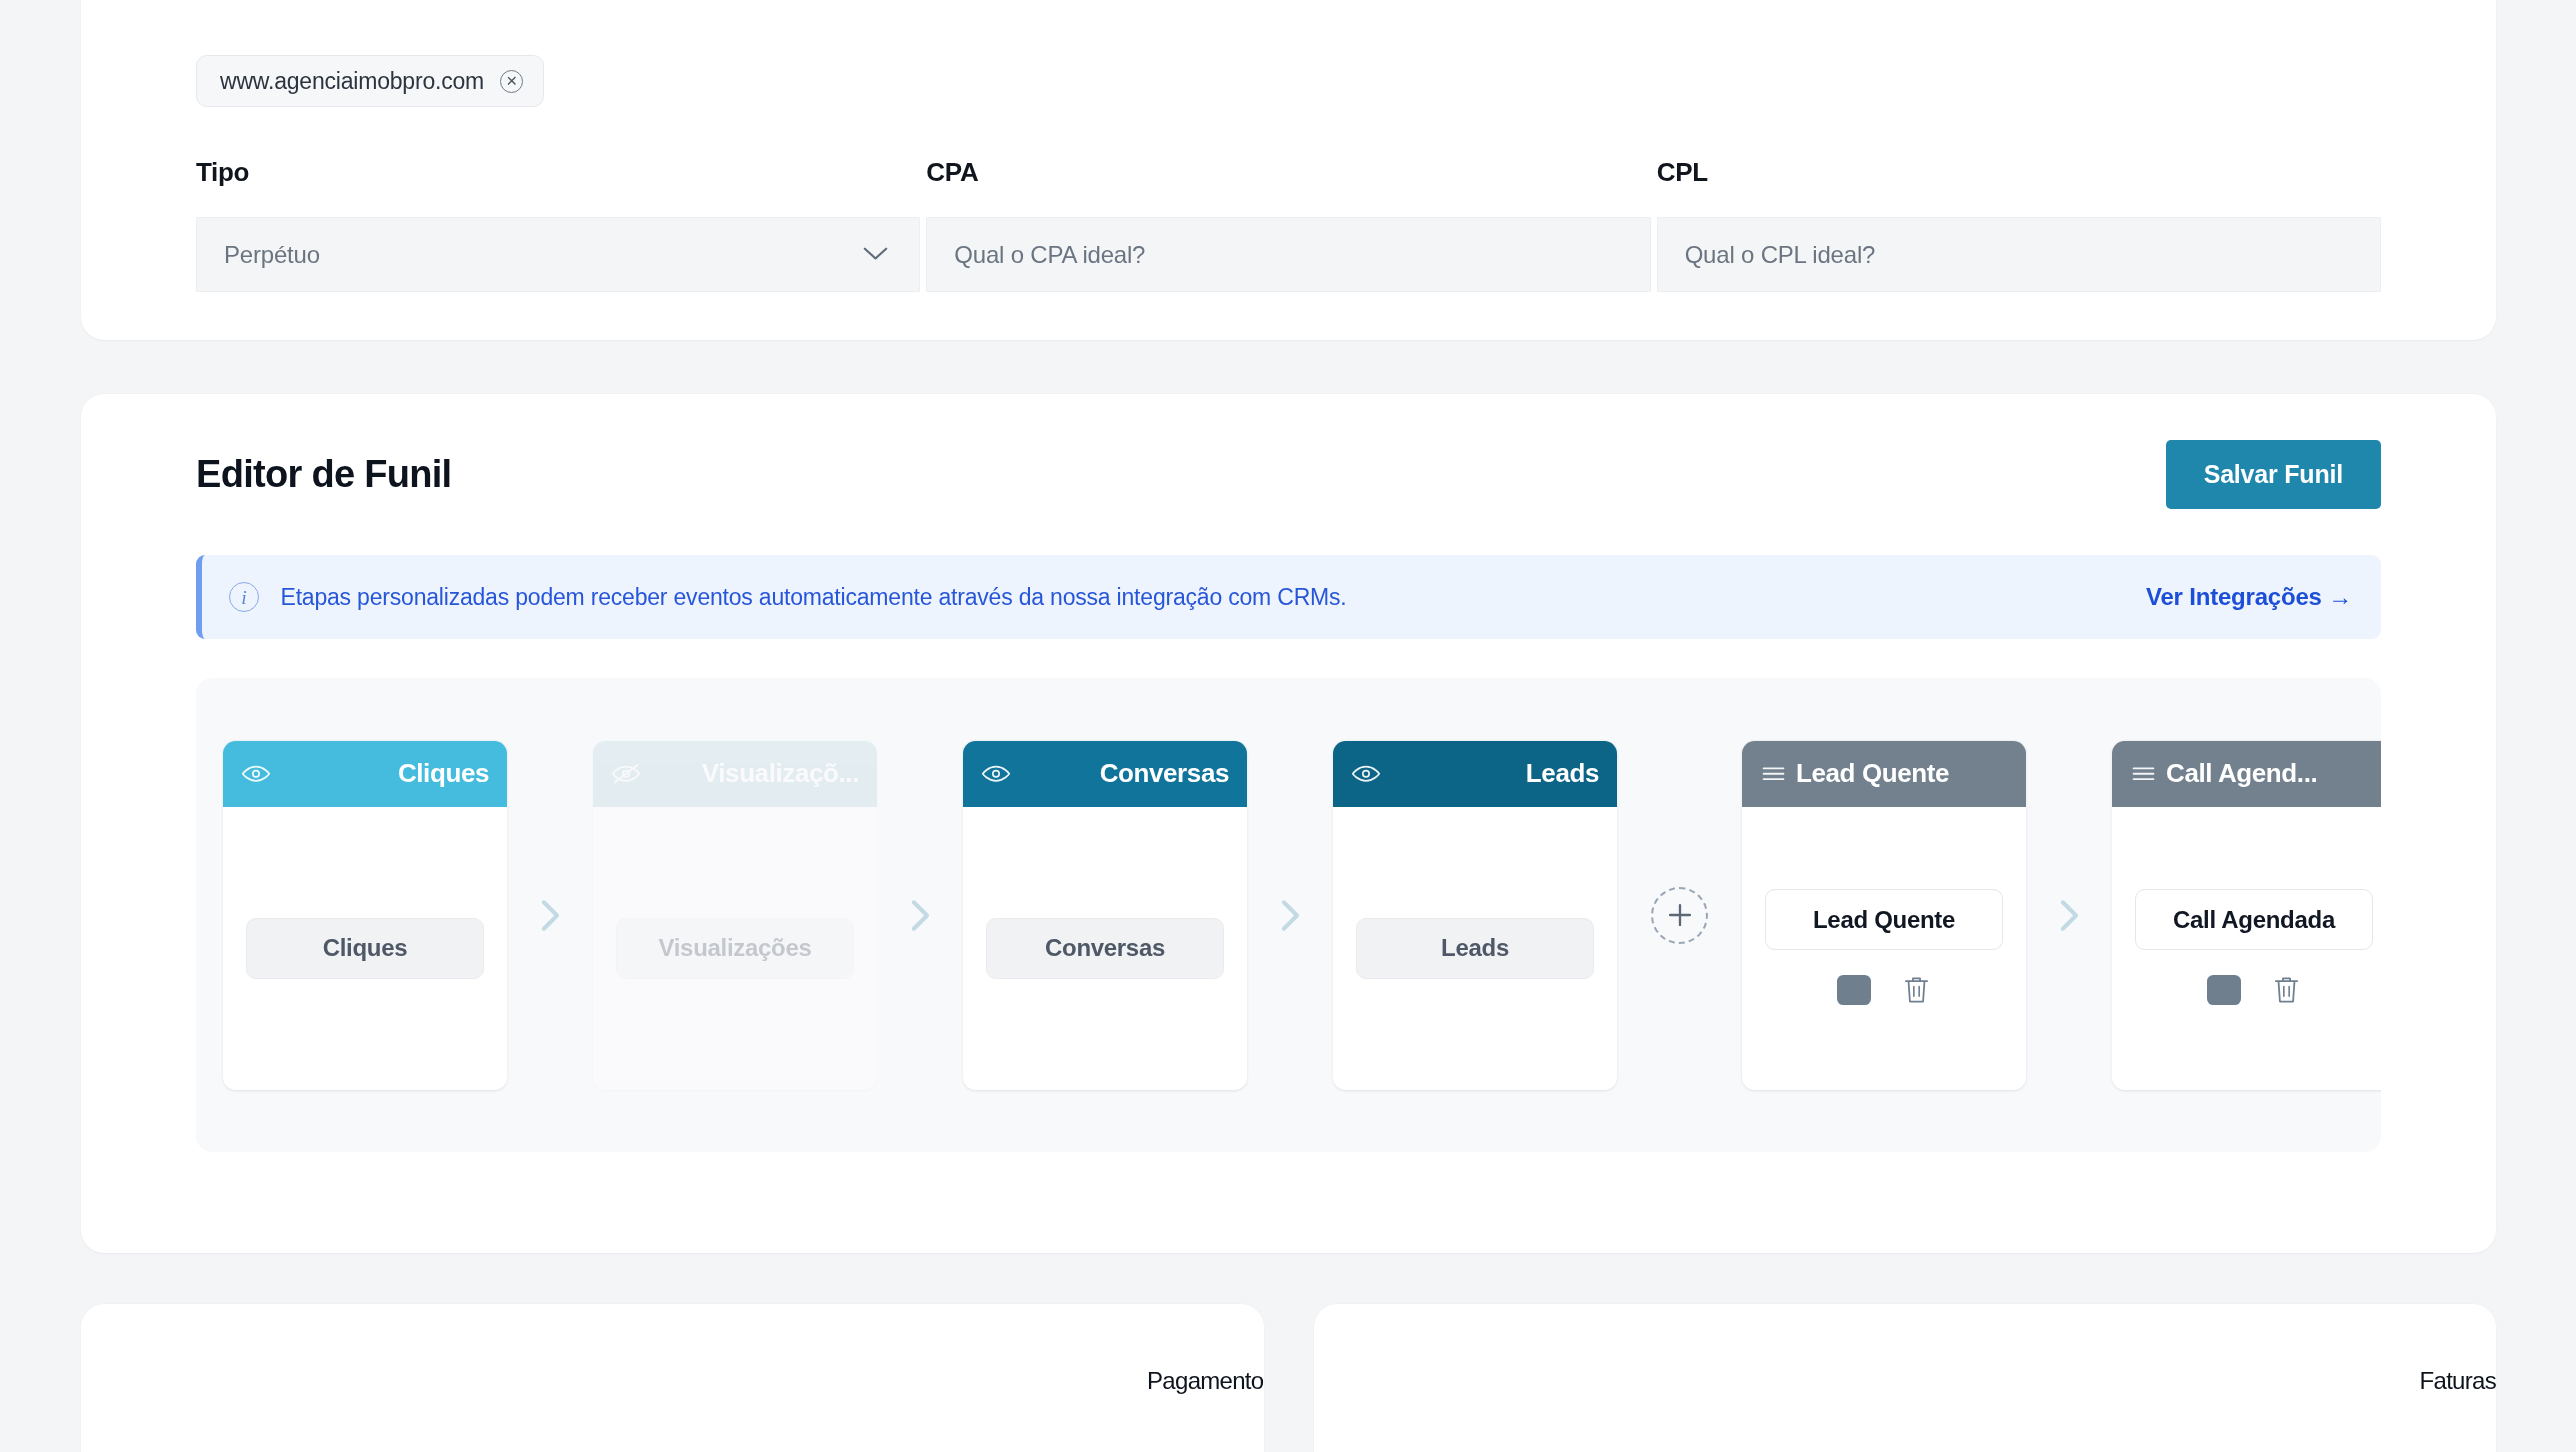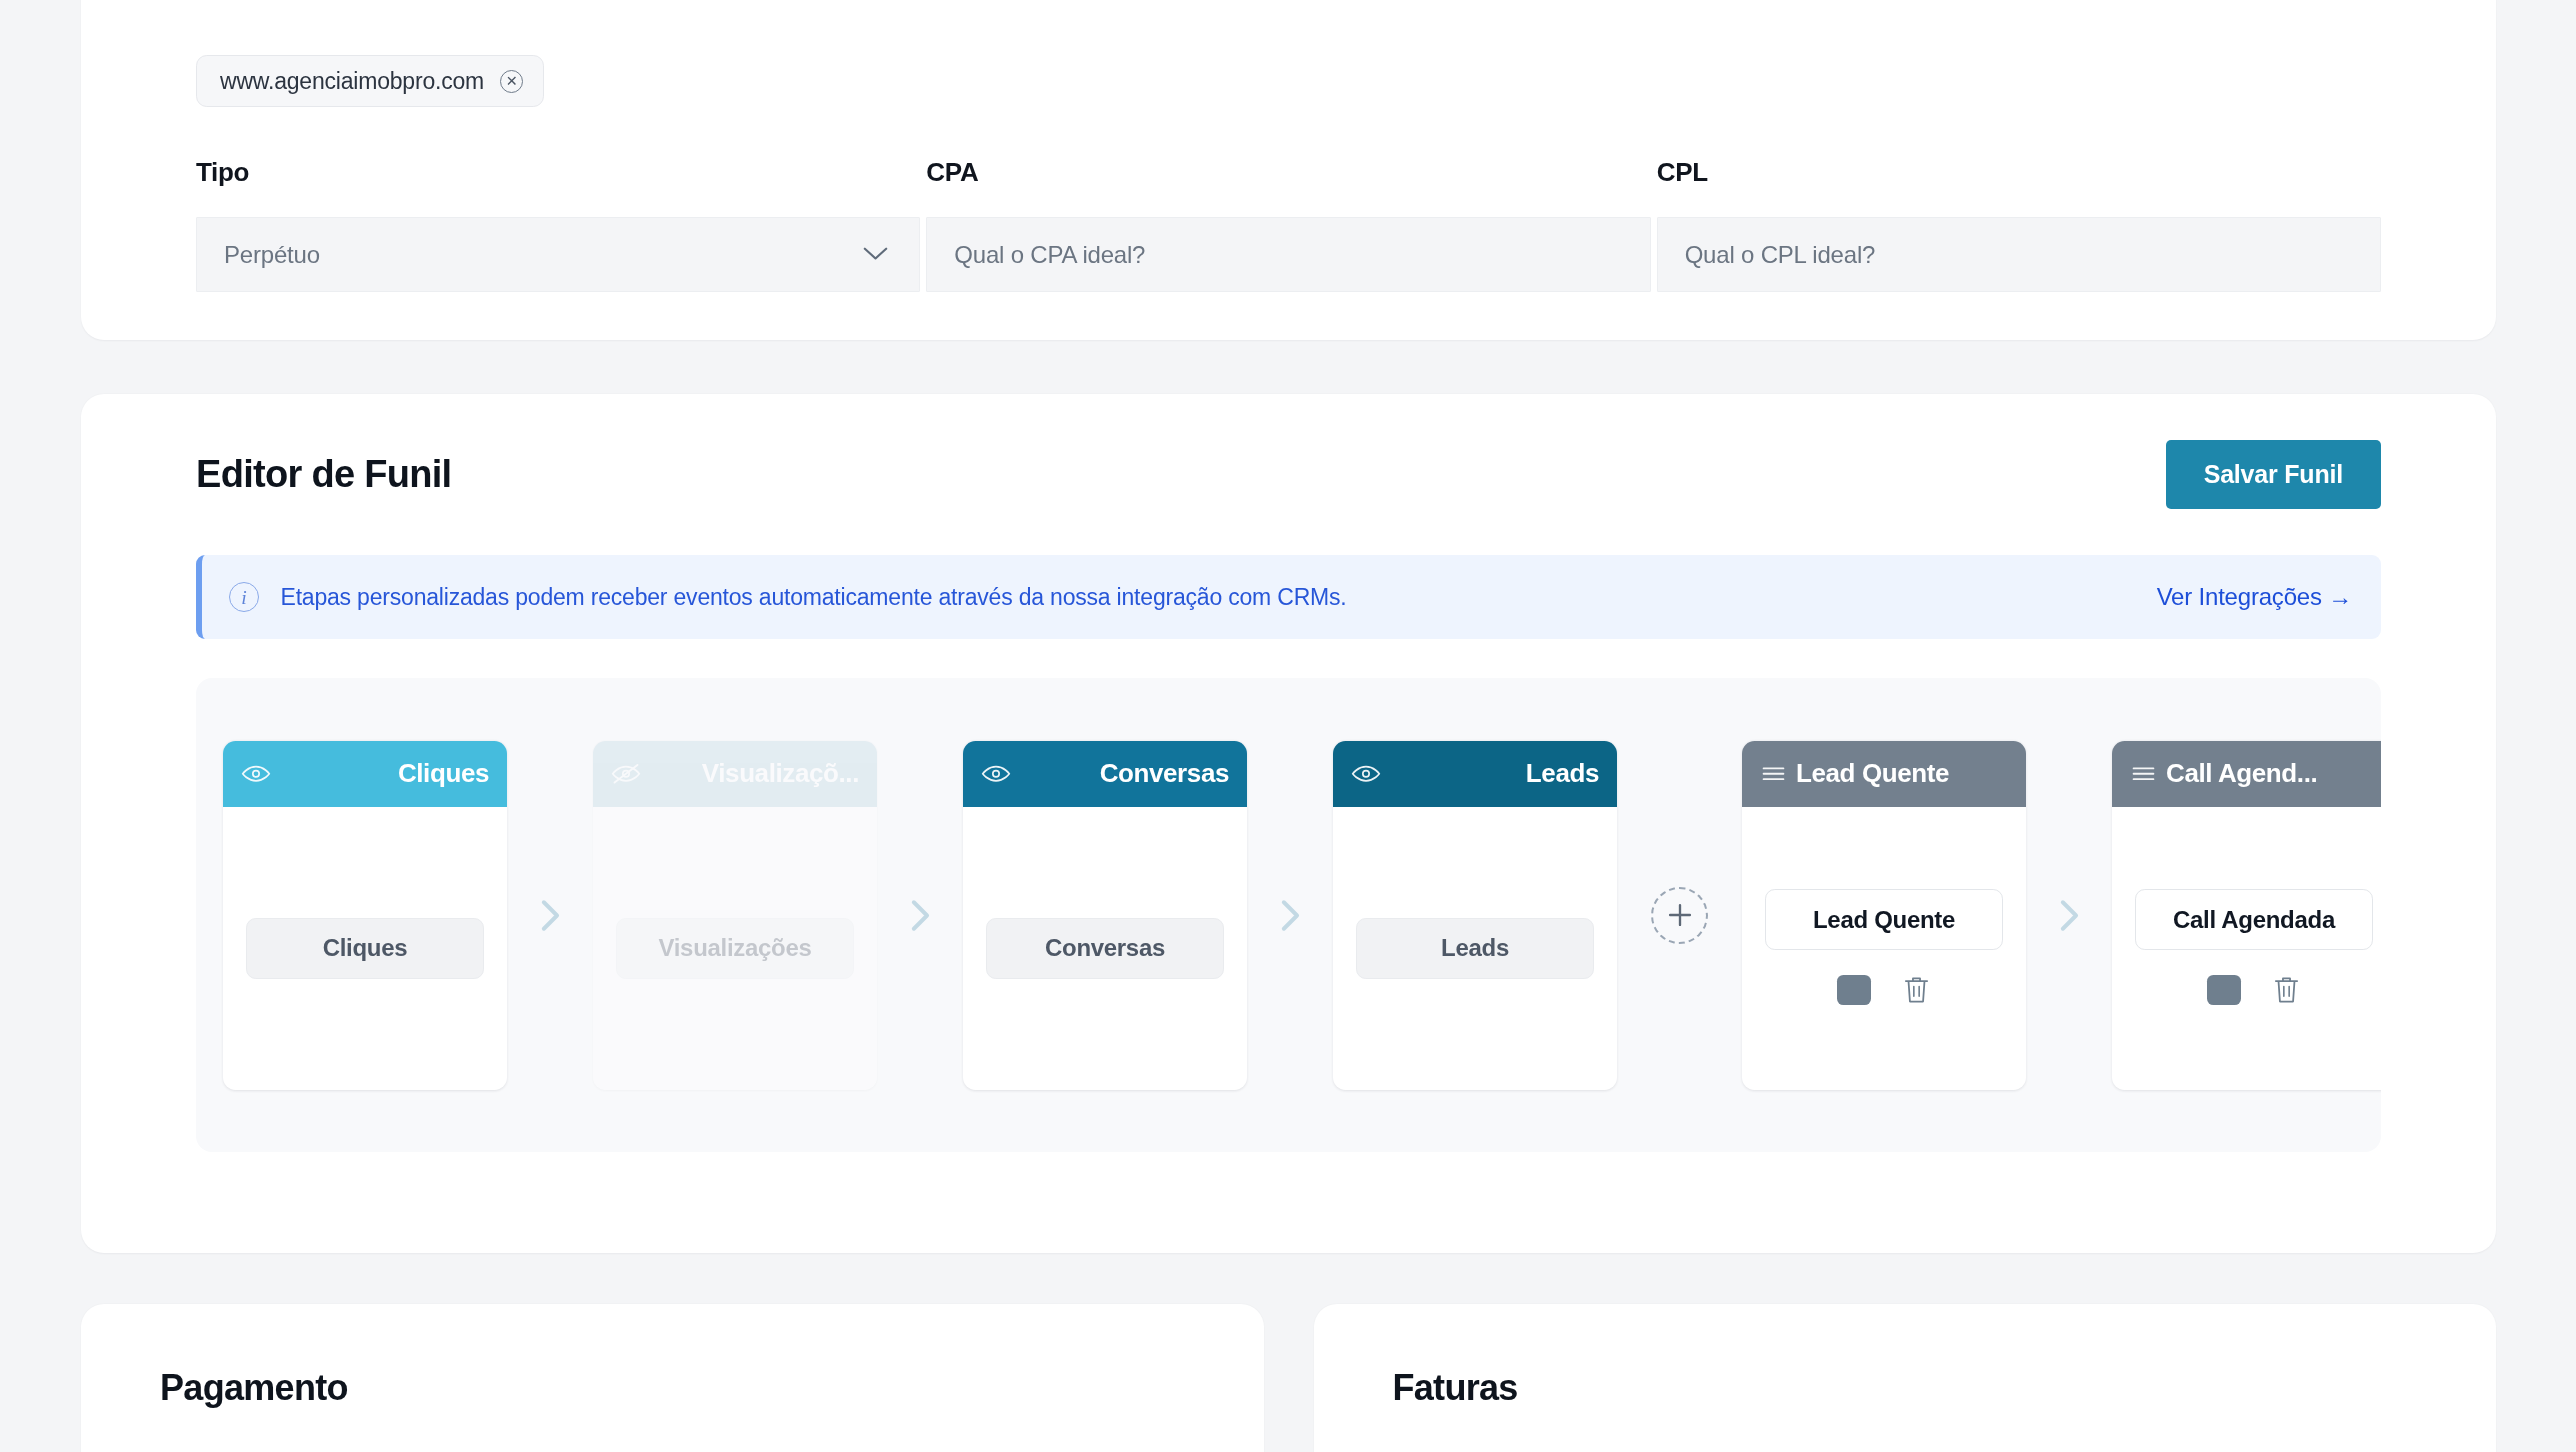--- a/index.html
+++ b/index.html
@@ -154,21 +154,21 @@
     font-size: 19.7px; font-style: italic;
     font-family: "Liberation Serif", serif;
   }
   .info-text {
     font-size: 23px;
     color: #2756d8;
     letter-spacing: -0.2px;
   }
   .info-link {
     font-size: 24px;
-    font-weight: normal;
+    font-weight: bold;
     color: #1d4ed8;
     cursor: pointer;
     letter-spacing: -0.2px;
     white-space: nowrap;
   }
 
   
   .funnel-board {
     margin: 39px 79px 0 79px;
     background: #f8f9fb;
@@ -299,24 +299,25 @@
   }
   .bottom-card {
     flex: 1;
     background: #ffffff;
     border-radius: 23px;
     height: 179px;
     padding: 63px 0 0 79px;
     box-shadow: 0 0.9px 1.8px rgba(16,24,40,.05);
   }
   .bottom-title {
-    font-size: 36px;
-    font-weight: bold;
+    font-size: 24px;
+    font-weight: normal;
     color: #0e141d;
     letter-spacing: -0.7px;
+    text-align: right;
   }
 </style>
 </head>
 <body>
 
 <div class="page">
 
   <section class="panel-top">
 
     <div class="url-chip-row">

